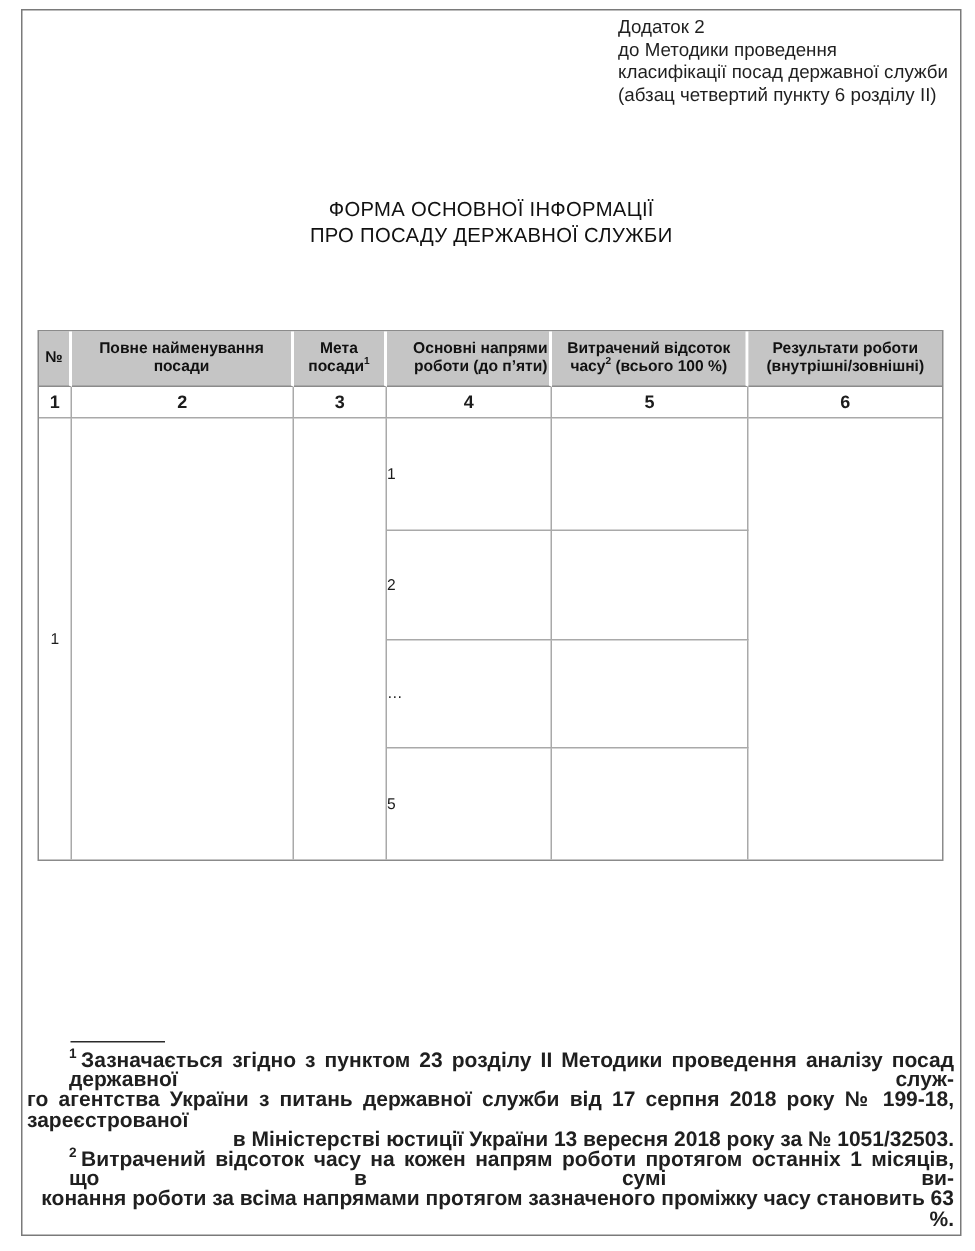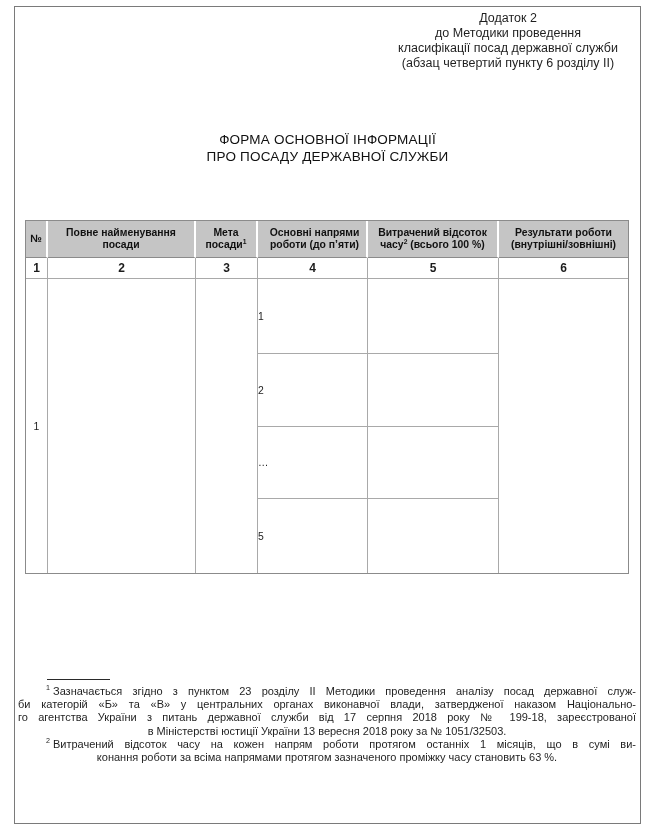--- a/index.html
+++ b/index.html
@@ -8,22 +8,22 @@
     font-family:"Liberation Sans","DejaVu Sans",sans-serif;
     color:#1c1c1c;
     -webkit-font-smoothing:antialiased;
   }
   .page-border{
     position:absolute;left:14px;top:6px;width:625px;height:816px;
     border:1px solid #7a7a7a;background:#ffffff;
   }
   
   .appendix{
-    position:absolute;top:4px;right:22px;
-    text-align:center;font-size:12.5px;line-height:15px;color:#1f1f1f;
+    position:absolute;top:4px;right:8px;
+    text-align:left;font-size:12.5px;line-height:15px;color:#1f1f1f;
   }
   
   .doc-title{
     position:absolute;top:124px;left:0;width:100%;
     text-align:center;font-weight:normal;font-size:13.5px;line-height:17px;
     letter-spacing:.2px;color:#111;
   }
   
   table.form{
     position:absolute;left:10px;top:213px;
@@ -34,21 +34,21 @@
     box-sizing:border-box;padding:0;vertical-align:middle;
     font-size:10.4px;overflow:hidden;
   }
   tr.hdr{height:37px;}
   tr.hdr th{
     background:#c5c5c5;font-weight:bold;line-height:12px;color:#111;
     border-right:2px solid #ffffff;border-bottom:1px solid #8b8b8b;
     text-align:center;padding:2px 1px;
   }
   tr.hdr th:last-child{border-right:none;}
-  tr.hdr th.left{text-align:center;padding-left:6px;}
+  tr.hdr th.left{text-align:right;padding-left:6px;}
   tr.numrow{height:21px;}
   tr.numrow td{
     font-weight:bold;font-size:12px;text-align:center;
     border-right:1px solid #a9a9a9;border-bottom:1px solid #a9a9a9;
   }
   tr.numrow td:last-child{border-right:none;}
   tr.body{height:73px;}
   tr.body.r1{height:75px;}
   tr.body.r3{height:72px;}
   tr.body.r4{height:74px;}
@@ -59,29 +59,29 @@
   td.rownum{text-align:center;padding-top:7px;font-size:11.5px;}
   td.subcell{
     vertical-align:top;text-align:left;font-size:11.5px;
     border-right:1px solid #a9a9a9;border-bottom:1px solid #a9a9a9;
     padding:5px 0 0 7px;
   }
   tr.body.r4 td.subcell{border-bottom:none;}
   sup{font-size:.65em;line-height:0;}
   
   .footnotes{
-    position:absolute;left:3px;top:672px;width:618px;
-    font-size:11px;line-height:13.2px;color:#1f1f1f;
+    position:absolute;left:3px;top:687px;width:618px;
+    font-size:14px;line-height:13.2px;color:#1f1f1f;font-weight:bold;
   }
   .fn-rule{
     width:63px;border-top:1px solid #2a2a2a;height:0;
     margin:0 0 5px 29px;
   }
   .fline{text-align:justify;text-align-last:justify;}
-  .fline.last{text-align:center;text-align-last:auto;}
+  .fline.last{text-align:right;text-align-last:auto;}
   .fline.first{padding-left:28px;}
   .fline sup{margin-right:3px;}
 </style>
 </head>
 <body>
 
 <div class="page-border">
 
   <div class="appendix">
     <div>Додаток 2</div>
@@ -142,21 +142,20 @@
         <td class="subcell"></td>
       </tr>
     </tbody>
   </table>
 
   <div class="footnotes">
     <div class="fn-rule"></div>
 
     <div>
       <div class="fline first"><sup>1</sup><span>Зазначається згідно з пунктом 23 розділу II Методики проведення аналізу посад державної служ-</span></div>
-      <div class="fline">би категорій «Б» та «В» у центральних органах виконавчої влади, затвердженої наказом Національно-</div>
       <div class="fline">го агентства України з питань державної служби від 17 серпня 2018 року № 199-18, зареєстрованої</div>
       <div class="fline last">в Міністерстві юстиції України 13 вересня 2018 року за № 1051/32503.</div>
     </div>
 
     <div>
       <div class="fline first"><sup>2</sup><span>Витрачений відсоток часу на кожен напрям роботи протягом останніх 1 місяців, що в сумі ви-</span></div>
       <div class="fline last">конання роботи за всіма напрямами протягом зазначеного проміжку часу становить 63 %.</div>
     </div>
   </div>
 

